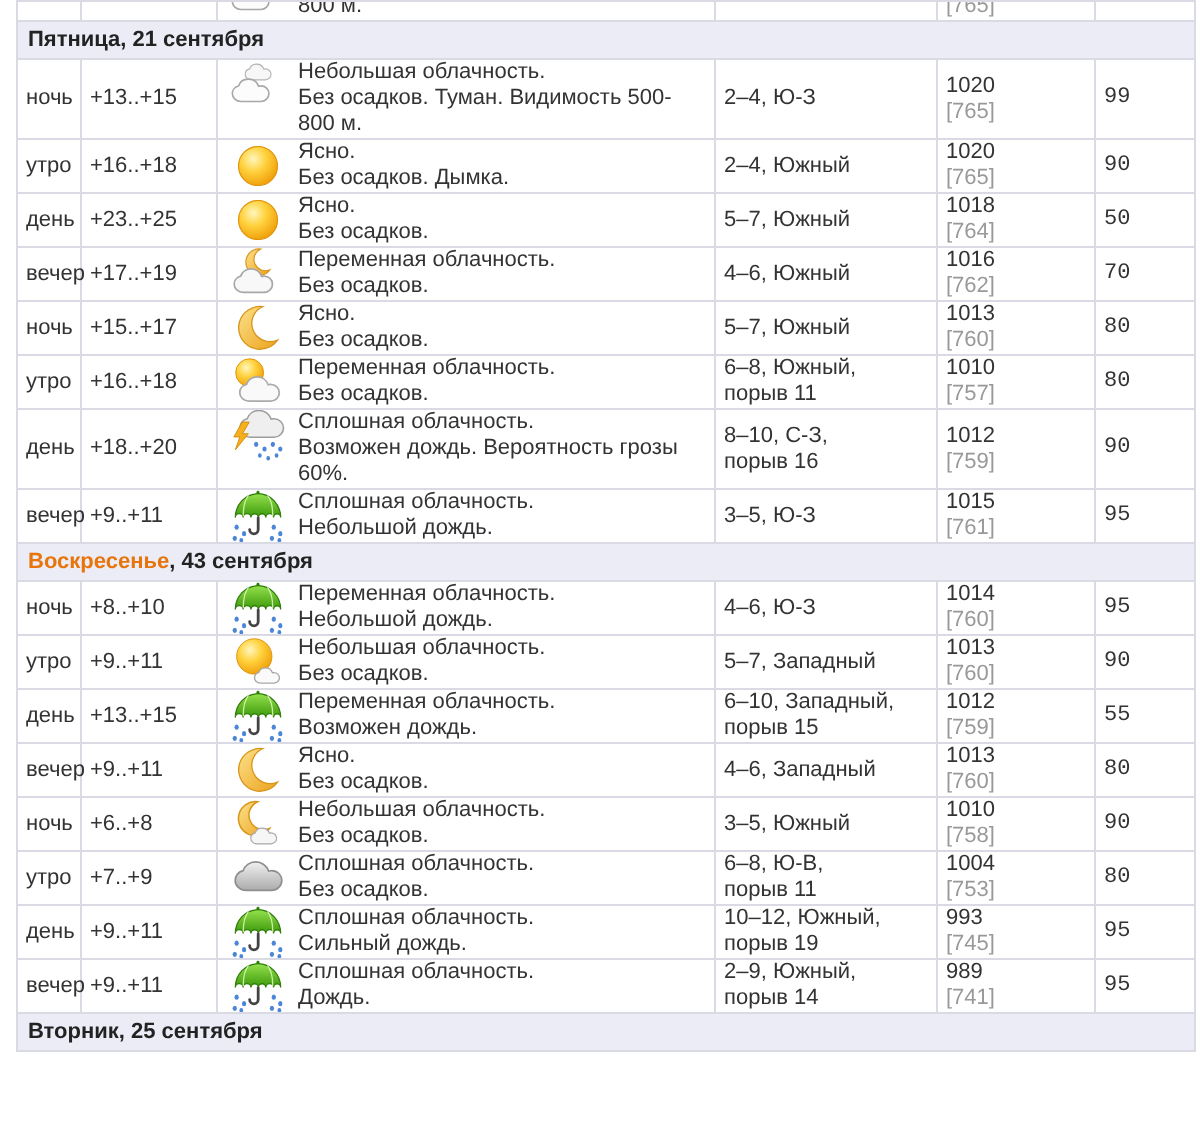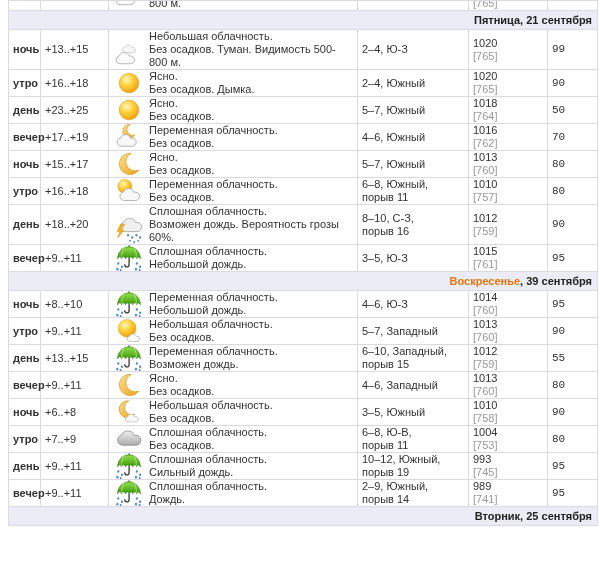--- a/index.html
+++ b/index.html
@@ -1,32 +1,32 @@
 <!DOCTYPE html>
 <html><head>
 <meta charset="utf-8">
 <style>
   html,body{margin:0;padding:0;background:#fff;}
   .page{width:600px;height:561px;overflow:hidden;position:relative;
         font-family:"Liberation Sans",sans-serif;font-size:11px;color:#333;background:#fff;}
   table.fc{border-collapse:collapse;table-layout:fixed;margin-left:8px;width:589px;}
   table.fc td{border:1px solid #d9dae3;vertical-align:middle;padding:0 4px;line-height:13px;font-size:11px;}
   tr.datarow td{height:26px;}
-  tr.dayhdr td{background:#ebecf5;font-weight:bold;color:#222;padding:3px 5px 2px 5px;line-height:13px;text-align:right;}
+  tr.dayhdr td{background:#ebecf5;font-weight:bold;color:#222;padding:3px 5px 2px 5px;line-height:13px;}
   tr.partial td{height:9px;padding:0 4px;}
   .clip{height:9px;overflow:hidden;display:flex;align-items:flex-end;gap:4px;}
-  .condwrap{display:flex;align-items:flex-end;gap:4px;}
+  .condwrap{display:flex;align-items:flex-start;gap:4px;}
   .iconbox{width:32px;flex:0 0 32px;display:flex;justify-content:center;}
   .iconbox svg{width:30px;height:26px;display:block;}
   .desc{flex:1;}
   .palt{color:#999;}
   td.cond{padding:0 2px 0 0;}
   td.pressure{padding-left:9px;}
   td.humidity{padding-left:6px;font-family:Liberation Mono, monospace;}
-  td.time{padding-left:4px;font-weight:bold;}
+  td.time{padding-left:4px;}
 </style>
 </head>
 <body>
 
 <div class="page">
   <table class="fc">
     <colgroup>
       <col style="width:32px">
         <col style="width:68px">
         <col style="width:249px">
@@ -337,21 +337,21 @@
           <td>
             <div>3–5, Ю-З</div>
           </td>
           <td class="pressure">
             <div>1015</div>
             <div class="palt">[761]</div>
           </td>
           <td class="humidity"><span>95</span></td>
         </tr>
         <tr class="dayhdr">
-          <td colspan="6"><span style="color: rgb(232, 116, 12);">Воскресенье</span><span>, 39 сентября</span></td>
+          <td colspan="6"><span style="color: rgb(232, 116, 12);">Воскресенье</span><span>, 43 сентября</span></td>
         </tr>
         <tr class="datarow">
           <td class="time"><span>ночь</span></td>
           <td><span>+8..+10</span></td>
           <td class="cond">
             <div class="condwrap">
               <span class="iconbox">
                 <svg viewBox="0 0 32 28">
                   <defs>
                     <linearGradient id="gUmb" x1="0" y1="0" x2="0" y2="1">

